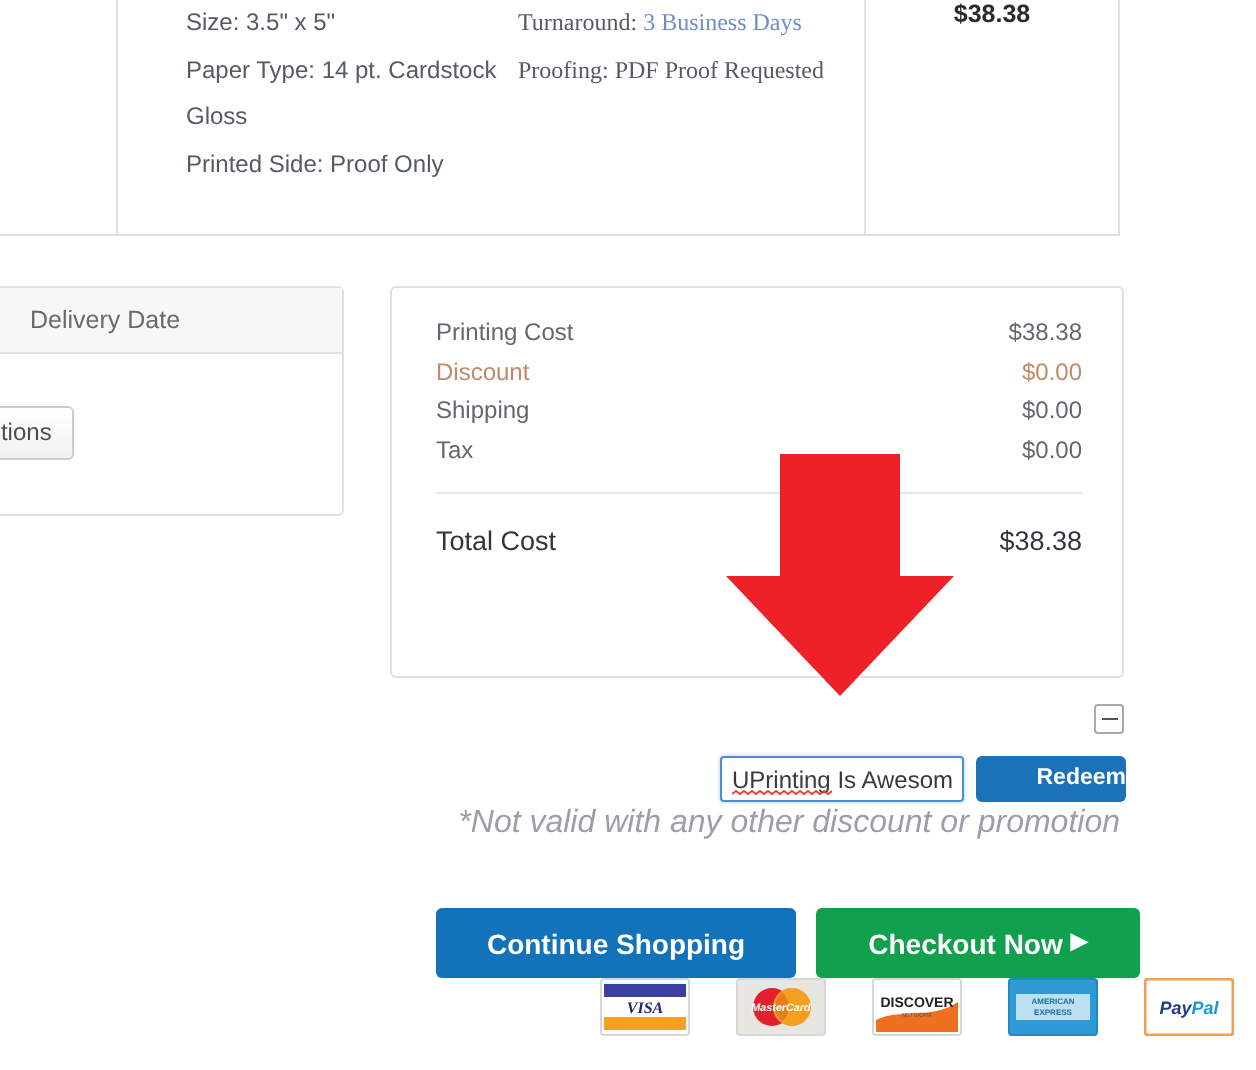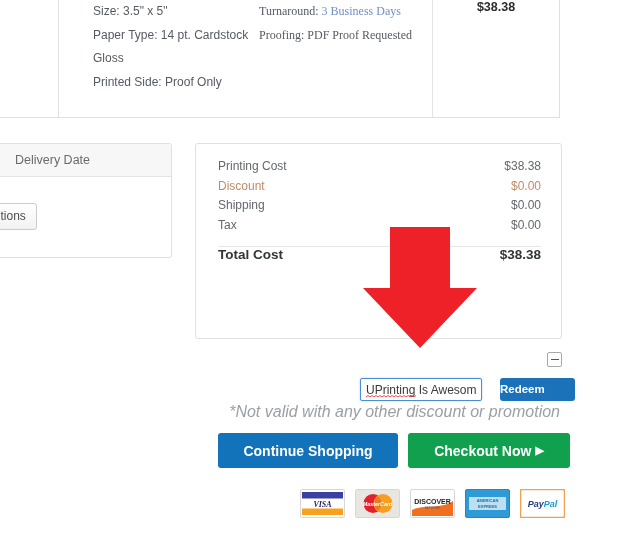--- a/index.html
+++ b/index.html
@@ -152,22 +152,23 @@
     color: #62686e;
   }
   .order-divider {
     margin: 11px 0 0 0;
     border-top: 1px solid #e6e6e6;
   }
   .order-total-row {
     display: flex;
     justify-content: space-between;
     align-items: baseline;
+    margin-top: 16px;
     font-size: 13.5px;
-    font-weight: bold;
+    font-weight: normal;
     color: #31363b;
   }
 
   
   .arrow-overlay {
     position: absolute;
     left: 362px;
     top: 227px;
     width: 116px;
     height: 122px;
@@ -237,53 +238,53 @@
   }
   .spell-squiggle {
     position: absolute;
     left: 6px;
     bottom: 3px;
     width: 50px;
     height: 3px;
     pointer-events: none;
   }
   .redeem-btn {
-    margin-left: 18px;
+    margin-left: 6px;
     width: 75px;
     height: 23px;
     background: #1b72b8;
     border: none;
     border-radius: 3px;
     color: #fff;
     font-family: "Liberation Sans", sans-serif;
     font-size: 11.5px;
     font-weight: bold;
     cursor: pointer;
     line-height: 23px;
-    text-align: left;
+    text-align: right;
     padding: 0;
   }
   .gift-note {
     position: absolute;
     left: 195px;
     top: 403px;
     width: 367px;
     text-align: right;
     font-size: 16px;
     font-style: italic;
     color: #9aa0a6;
     padding-right: 2px;
     box-sizing: border-box;
   }
 
   
   .actions {
     position: absolute;
     left: 218px;
-    top: 433px;
+    top: 454px;
     display: flex;
     gap: 10px;
   }
   .btn-primary {
     width: 180px;
     height: 35px;
     background: #1272ba;
     border: none;
     border-radius: 3px;
     color: #fff;
@@ -313,21 +314,21 @@
   .caret-right {
     font-size: 11px;
     line-height: 1;
   }
 
   
   .payments {
     position: absolute;
     left: 300px;
     top: 489px;
-    width: 265px;
+    width: 317px;
     display: flex;
     justify-content: space-between;
     align-items: center;
   }
   .pay-icon {
     width: 45px;
     height: 29px;
   }
 </style>
 </head>

